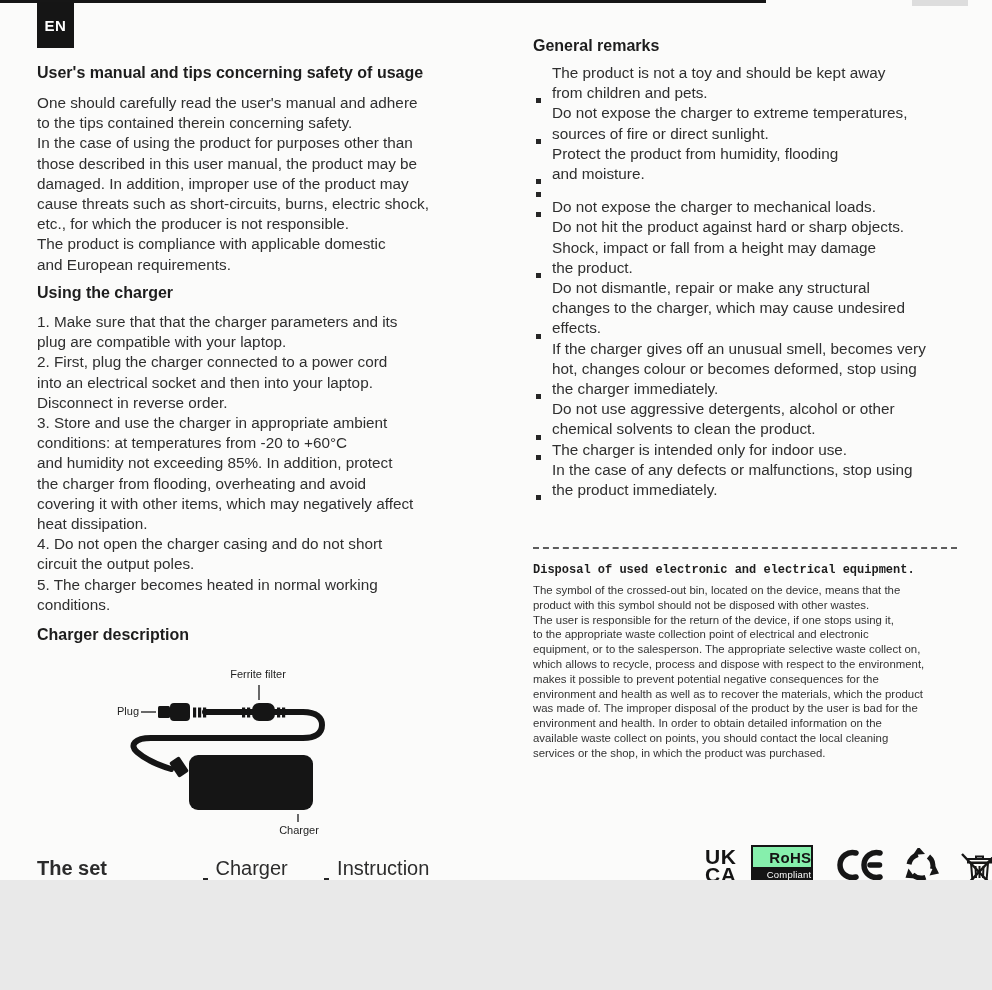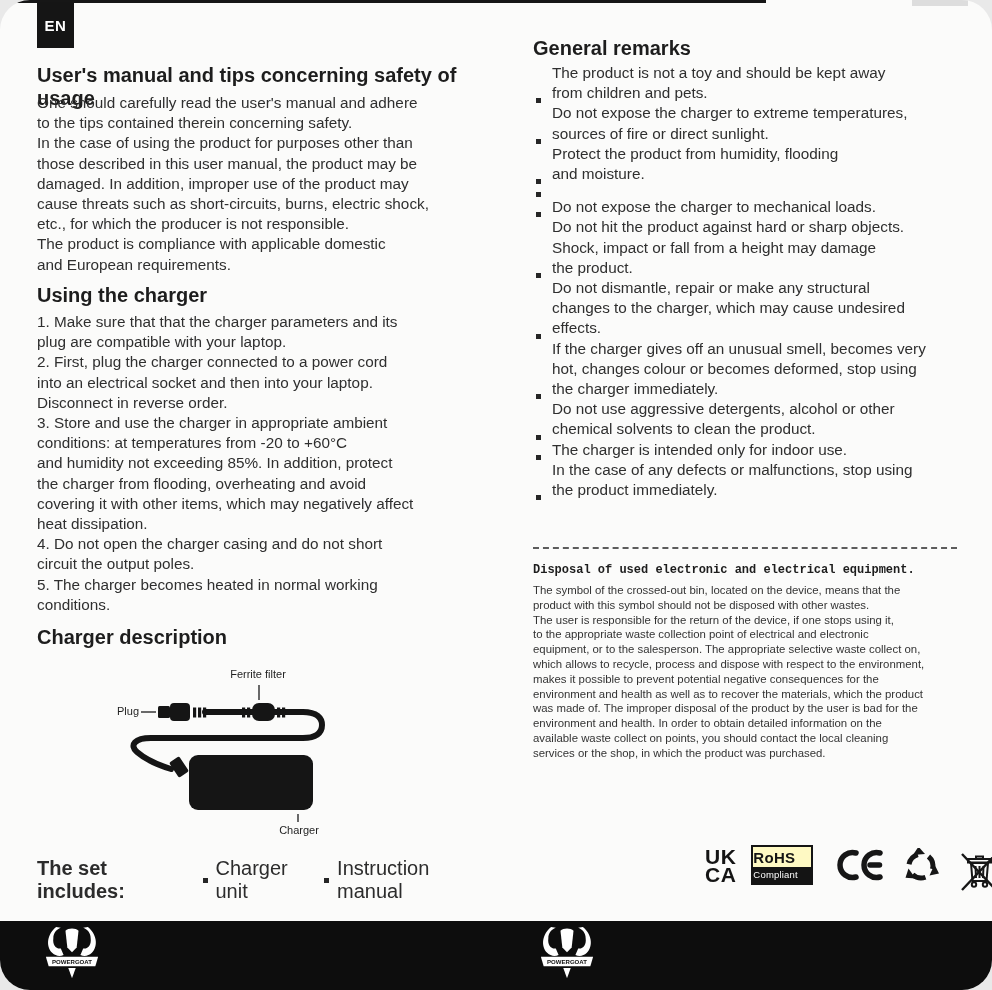--- a/index.html
+++ b/index.html
@@ -1,55 +1,54 @@
 <!DOCTYPE html>
 <html><head>
 <meta charset="utf-8">
 <style>
   * { margin:0; padding:0; box-sizing:border-box; }
   html,body { width:992px; background:#e9e9e9; }
   .page {
-    position:relative; width:992px; height:990px;
+    position:relative; width:992px; height:880px;
     background:#fbfbfa; overflow:hidden;
     font-family:"Liberation Sans", sans-serif;
     color:#2e2e2e;
-    border-radius:30px;
   }
   .top-strip { position:absolute; left:0; top:0; width:766px; height:3px; background:#161616; }
   .top-smudge { position:absolute; left:912px; top:0; width:56px; height:6px; background:#c9c9c9; opacity:.6; }
   .en-badge {
     position:absolute; left:37px; top:2px; width:37px; height:46px;
     background:#151515; color:#fff; font-weight:bold; font-size:15px;
     display:flex; align-items:center; justify-content:center; letter-spacing:.5px;
   }
   .col-left  { position:absolute; left:37px;  top:0; width:450px; height:990px; }
   .col-right { position:absolute; left:533px; top:0; width:428px; height:990px; }
   .abs { position:absolute; left:0; }
-  h2.sec { font-size:20px; font-weight:bold; color:#1d1d1d; }
+  h2.sec { font-size:16px; font-weight:bold; color:#1d1d1d; }
   .body-text { font-size:15.3px; line-height:20.2px; white-space:pre-line; color:#2f2f2f; }
   
   ul.remarks { list-style:none; }
   ul.remarks li { display:flex; align-items:flex-end; }
   .sq { flex:0 0 auto; width:5px; height:5px; background:#262626; margin:8px 11px 0 3px; }
   .li-text { font-size:15.3px; line-height:20.2px; white-space:pre-line; color:#2f2f2f; }
   .dashed-rule { border-top:2px dashed #5c5c5c; width:424px; }
   .small-head { font-size:12px; font-weight:bold; color:#1d1d1d; }
   .small-body { font-size:11.4px; line-height:14.8px; white-space:pre-line; color:#333; }
   
   .diagram { position:absolute; left:0; top:655px; width:448px; height:200px; }
   .diagram svg { position:absolute; left:0; top:0; }
   .dlabel { position:absolute; font-size:11px; color:#1f1f1f; text-align:center; }
   
   .set-row { position:absolute; top:857px; display:flex; align-items:center; font-size:20px; color:#2c2c2c; }
   .set-row .lbl { font-weight:bold; margin-right:8px; }
   .set-row .sq2 { width:5px; height:5px; background:#262626; margin:1px 8px 0 8px; }
   
   .marks { position:absolute; top:845px; left:172px; display:flex; align-items:flex-start; }
   .ukca { font-weight:800; font-size:21px; line-height:18px; color:#141414; letter-spacing:.5px; padding-top:3px; }
-  .rohs { margin-left:15px; width:62px; border:2.5px solid #141414; background:#fef9c3; text-align:left; }
+  .rohs { margin-left:15px; width:62px; border:2.5px solid #141414; background:#86efac; text-align:right; }
   .rohs .t { font-size:15px; font-weight:800; color:#141414; padding:2px 0 1px; letter-spacing:.3px; }
   .rohs .s { background:#141414; color:#fff; font-size:9.5px; padding:2px 0 3px; letter-spacing:.2px; }
   .mark-gap { margin-left:20px; padding-top:3px; }
   
   .footer-bar { position:absolute; left:0; top:921px; width:992px; height:69px; background:#0d0d0d; }
   .goat { position:absolute; top:3px; width:56px; height:60px; }
   .goat-1 { left:44px; } .goat-2 { left:539px; }
 </style>
 </head>
 <body>

